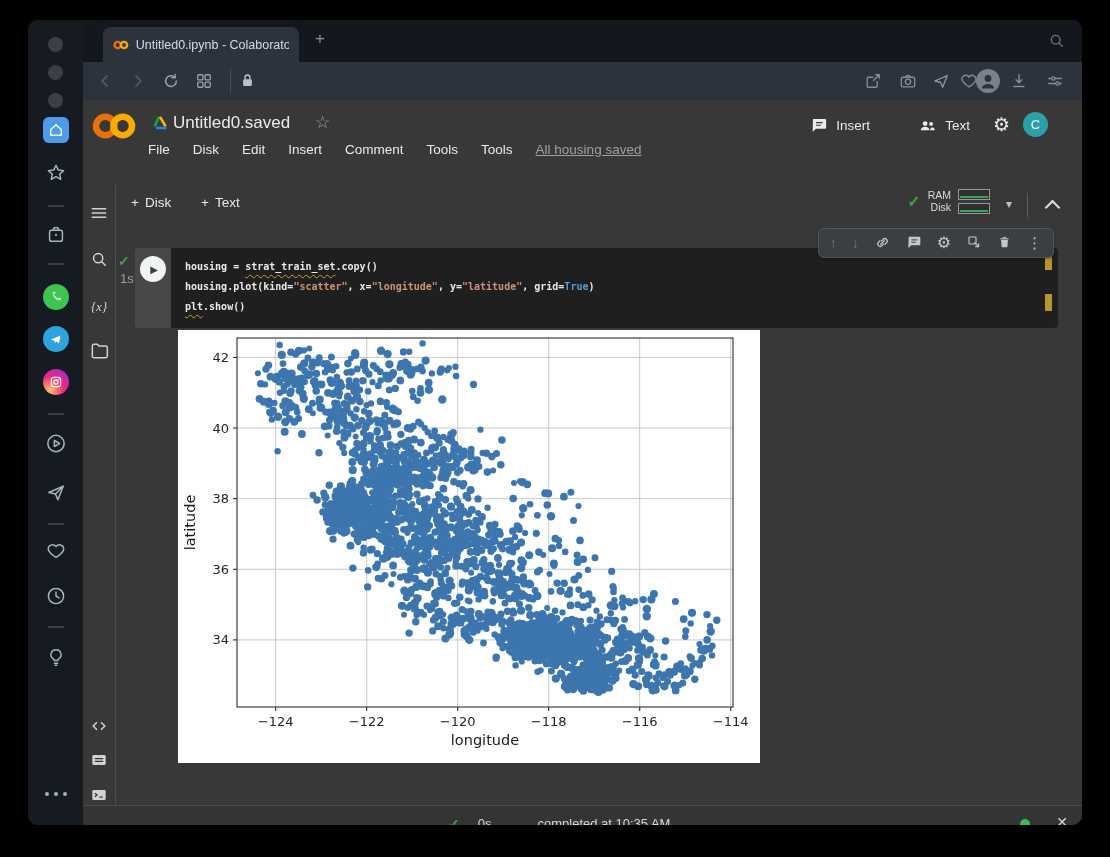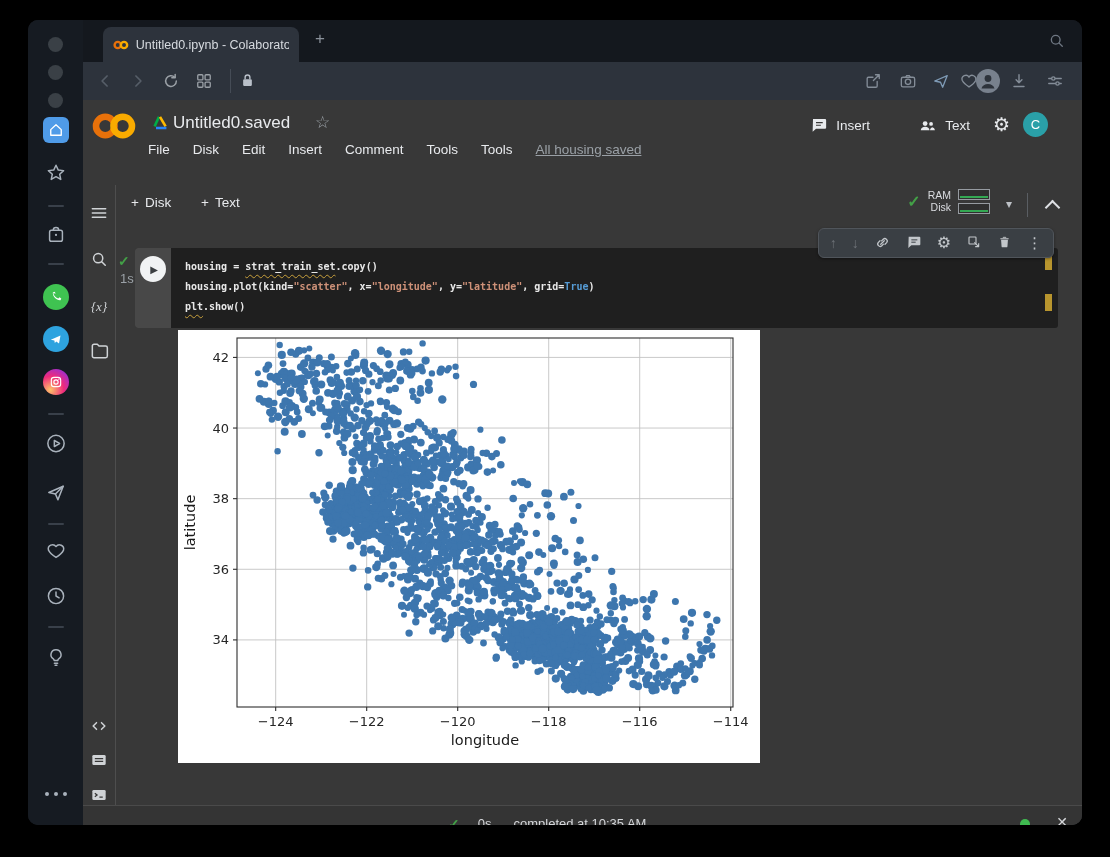--- a/index.html
+++ b/index.html
@@ -3179,21 +3179,21 @@
               <text x="307" y="415" text-anchor="middle" font-size="14.5" fill="#1a1a1a" font-family="DejaVu Sans, Liberation Sans, sans-serif">longitude</text>
               <text transform="translate(17,192.5) rotate(-90)" text-anchor="middle" font-size="14.5" fill="#1a1a1a" font-family="DejaVu Sans, Liberation Sans, sans-serif">latitude</text>
             </svg>
       </div>
     </div>
 
     <div id="statusbar">
       <span id="sbleft">
         <span id="sbcheck">✓</span>
         <span>0s</span>
-        <span style="margin-left:4px">completed at 10:35 AM</span>
+        <span style="margin-left:28px">completed at 10:35 AM</span>
       </span>
       <span id="sbdot"></span>
       <span id="sbclose">✕</span>
     </div>
 
   </div>
 </div>
 </div>
 
 </body></html>

